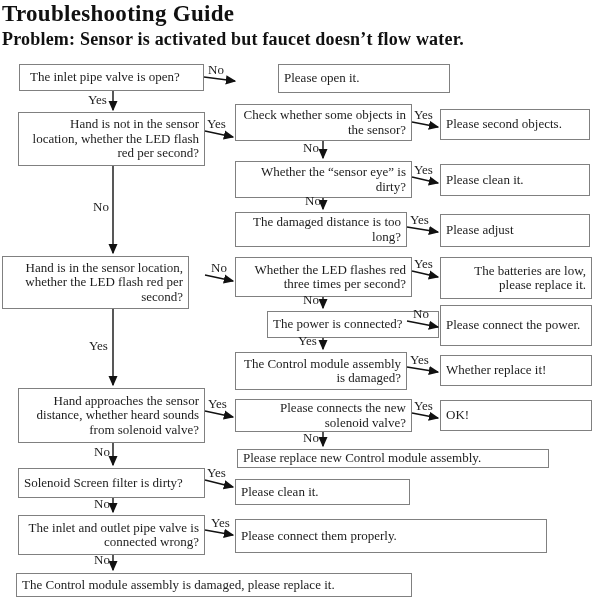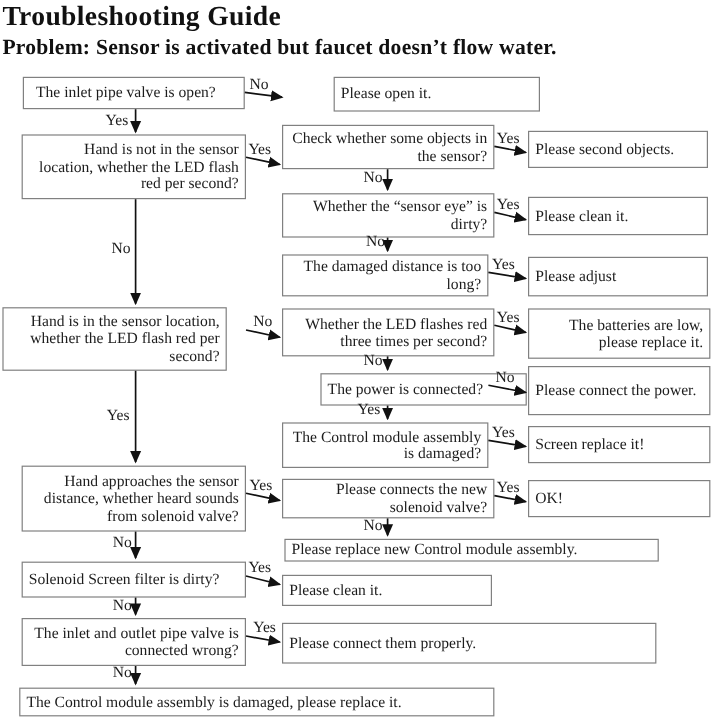--- a/index.html
+++ b/index.html
@@ -53,21 +53,21 @@
   <div class="node" style="left:235px;top:399px;width:177px;height:33px;">Please connects the new solenoid valve?</div>
   <div class="node" style="left:237px;top:449px;width:312px;height:19px;white-space:nowrap;">Please replace new Control module assembly.</div>
   <div class="node" style="left:235px;top:479px;width:175px;height:26px;">Please clean it.</div>
   <div class="node" style="left:235px;top:519px;width:312px;height:34px;">Please connect them properly.</div>
 
   <div class="node" style="left:440px;top:109px;width:150px;height:31px;">Please second objects.</div>
   <div class="node" style="left:440px;top:164px;width:150px;height:32px;">Please clean it.</div>
   <div class="node" style="left:440px;top:214px;width:150px;height:33px;">Please adjust</div>
   <div class="node" style="left:440px;top:257px;width:152px;height:42px;">The batteries are low, please replace it.</div>
   <div class="node" style="left:440px;top:305px;width:152px;height:41px;">Please connect the power.</div>
-  <div class="node" style="left:440px;top:355px;width:152px;height:31px;">Screen replace it!</div>
+  <div class="node" style="left:440px;top:355px;width:152px;height:31px;">Whether replace it!</div>
   <div class="node" style="left:440px;top:400px;width:152px;height:31px;">OK!</div>
 
   <span class="elabel" style="left:208px;top:62px;">No</span>
   <span class="elabel" style="left:88px;top:92px;">Yes</span>
   <span class="elabel" style="left:207px;top:116px;">Yes</span>
   <span class="elabel" style="left:414px;top:107px;">Yes</span>
   <span class="elabel" style="left:303px;top:140px;">No</span>
   <span class="elabel" style="left:414px;top:162px;">Yes</span>
   <span class="elabel" style="left:305px;top:193px;">No</span>
   <span class="elabel" style="left:93px;top:199px;">No</span>

